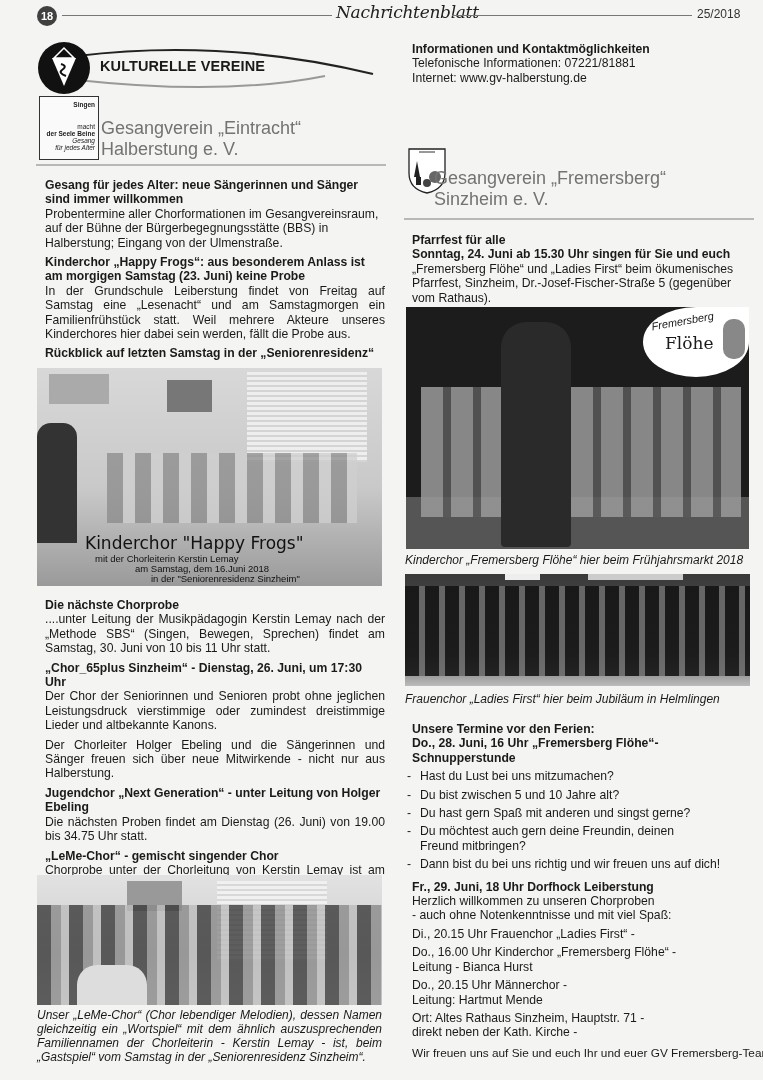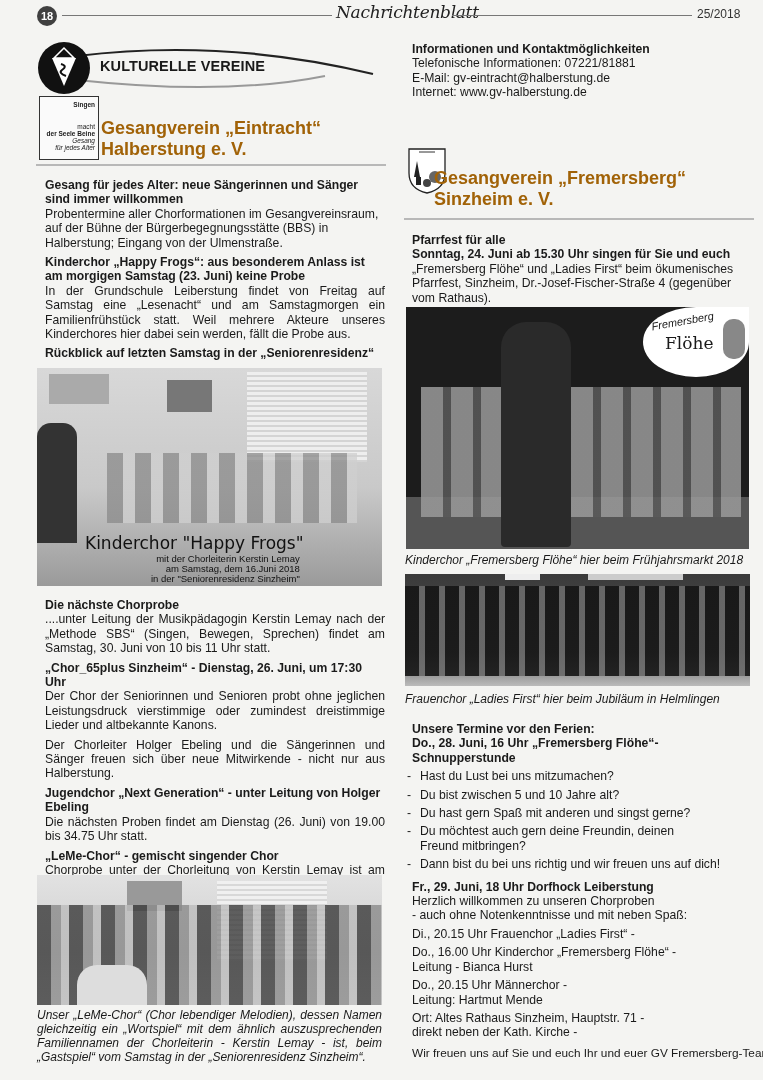--- a/index.html
+++ b/index.html
@@ -16,21 +16,21 @@
 
   
   .banner-circle { left:38px; top:42px; width:52px; height:52px; border-radius:50%; background:#111; }
   .banner-swoosh { left:75px; top:44px; width:300px; height:46px; }
   .banner-title { left:100px; top:58px; font-weight:bold; font-size:14.5px; letter-spacing:0.1px; }
 
   
   .logo-box { left:39px; top:96px; width:58px; height:62px; border:1px solid #333; background:#fafafa; font-size:6.5px; line-height:7px; }
   .logo-box .l1 { position:absolute; right:3px; top:4px; font-weight:bold; }
   .logo-box .l2 { position:absolute; right:3px; top:26px; text-align:right; }
-  .club-title { font-weight:bold; font-size:18px; line-height:21px; color:#a16207; }
+  .club-title { font-weight:normal; font-size:18px; line-height:21px; color:#737373; }
   .rule { border-top:2px solid #b8b8b8; }
 
   .col { font-size:12.2px; line-height:14.4px; }
   .col p { margin:0;padding-left:8px; }
   .h { font-weight:bold; }
   .just { text-align:justify; }
   .block { margin-bottom:5px; }
 
   .photo { background:#777; overflow:hidden; }
   .caption-it { font-style:italic; font-size:12px; line-height:14px; }
@@ -90,21 +90,21 @@
   </div>
 </div>
 
 <div class="abs photo" style="left:37px; top:368px; width:345px; height:218px; background:linear-gradient(180deg,#d8d8d8 0%,#c9c9c9 55%,#9a9a9a 100%);">
   <div style="position:absolute; left:12px; top:6px; width:60px; height:30px; background:#aaa;"></div>
   <div style="position:absolute; left:130px; top:12px; width:45px; height:32px; background:#777;"></div>
   <div style="position:absolute; left:210px; top:4px; width:120px; height:90px; background:repeating-linear-gradient(180deg,#eee 0 3px,#d4d4d4 3px 5px);"></div>
   <div style="position:absolute; left:0; top:55px; width:40px; height:120px; background:#333; border-radius:14px 14px 0 0;"></div>
   <div style="position:absolute; left:70px; top:85px; width:250px; height:70px; background:repeating-linear-gradient(90deg,#8a8a8a 0 16px,#cfcfcf 16px 28px); opacity:0.75;"></div>
   <div style="position:absolute; left:48px; top:165px; font-family:'DejaVu Sans',sans-serif; font-size:17px; color:#111;">Kinderchor "Happy Frogs"</div>
-  <div style="position:absolute; left:58px; top:186px; font-size:9.5px; line-height:10px; color:#111;text-align:right;">
+  <div style="position:absolute; left:58px; top:186px; font-size:9.5px; line-height:10px; color:#111;">
     <div>mit der Chorleiterin Kerstin Lemay</div>
     <div style="padding-left:40px">am Samstag, dem 16.Juni 2018</div>
     <div style="padding-left:56px">in der "Seniorenresidenz Sinzheim"</div>
   </div>
 </div>
 
 <div class="abs col" style="left:37px; top:598px; width:348px;">
   <div class="block">
     <p class="h">Die nächste Chorprobe</p>
     <p class="just">....unter Leitung der Musikpädagogin Kerstin Lemay nach der „Methode SBS“ (Singen, Bewegen, Sprechen) findet am Samstag, 30. Juni von 10 bis 11 Uhr statt.</p>
@@ -133,21 +133,20 @@
   <div style="position:absolute; left:90px; top:6px; width:55px; height:30px; background:#999;"></div>
   <div style="position:absolute; left:180px; top:6px; width:110px; height:80px; background:repeating-linear-gradient(180deg,#f0f0f0 0 3px,#d8d8d8 3px 5px);"></div>
   <div style="position:absolute; left:0; top:30px; width:345px; height:100px; background:repeating-linear-gradient(90deg,#3a3a3a 0 14px,#8a8a8a 14px 24px,#bcbcbc 24px 32px); opacity:0.8;"></div>
   <div style="position:absolute; left:40px; top:90px; width:70px; height:40px; background:#ddd; border-radius:20px 20px 0 0;"></div>
 </div>
 <div class="abs caption-it" style="left:37px; top:1008px; width:345px; text-align:justify;">Unser „LeMe-Chor“ (Chor lebendiger Melodien), dessen Namen gleichzeitig ein „Wortspiel“ mit dem ähnlich auszusprechenden Familiennamen der Chorleiterin - Kerstin Lemay - ist, beim „Gastspiel“ vom Samstag in der „Seniorenresidenz Sinzheim“.</div>
 
 <div class="abs col" style="left:404px; top:42px; width:350px;">
   <p class="h">Informationen und Kontaktmöglichkeiten</p>
   <p>Telefonische Informationen: 07221/81881</p>
-  <p>E-Mail: gv-eintracht@halberstung.de</p>
   <p>Internet: www.gv-halberstung.de</p>
 </div>
 
 <div class="abs" style="left:407px; top:147px; width:40px; height:48px;">
   <svg width="40" height="48" viewBox="0 0 40 48">
     <path d="M2 2 H38 V26 Q38 42 20 46 Q2 42 2 26 Z" fill="#fff" stroke="#222" stroke-width="1.3"></path>
     <line x1="12" y1="5" x2="28" y2="5" stroke="#333" stroke-width="1"></line>
     <polygon points="10,14 13,30 7,30" fill="#222"></polygon>
     <rect x="9" y="30" width="5" height="8" fill="#222"></rect>
     <circle cx="28" cy="30" r="6" fill="#666"></circle>
@@ -156,21 +155,21 @@
 </div>
 <div class="abs club-title" style="left:434px; top:168px;">
   <div>Gesangverein „Fremersberg“</div>
   <div>Sinzheim e. V.</div>
 </div>
 <div class="abs rule" style="left:404px; top:218px; width:350px;"></div>
 
 <div class="abs col" style="left:404px; top:233px; width:350px;">
   <p class="h">Pfarrfest für alle</p>
   <p class="h">Sonntag, 24. Juni ab 15.30 Uhr singen für Sie und euch</p>
-  <p style="width:345px">„Fremersberg Flöhe“ und „Ladies First“ beim ökumenisches Pfarrfest, Sinzheim, Dr.-Josef-Fischer-Straße 4 (gegenüber vom Rathaus).</p>
+  <p style="width:345px">„Fremersberg Flöhe“ und „Ladies First“ beim ökumenisches Pfarrfest, Sinzheim, Dr.-Josef-Fischer-Straße 5 (gegenüber vom Rathaus).</p>
 </div>
 
 <div class="abs photo" style="left:406px; top:307px; width:343px; height:242px; background:#1c1c1c;">
   <div style="position:absolute; left:0; top:190px; width:343px; height:52px; background:#555;"></div>
   <div style="position:absolute; left:15px; top:80px; width:320px; height:130px; background:repeating-linear-gradient(90deg,#9a9a9a 0 22px,#5a5a5a 22px 30px); opacity:0.85;"></div>
   <div style="position:absolute; left:95px; top:15px; width:70px; height:225px; background:#2a2a2a; border-radius:25px 25px 4px 4px;"></div>
   <div style="position:absolute; left:237px; top:0; width:106px; height:70px; background:#fff; border-radius:50% 0 50% 50%;">
     <div style="position:absolute; left:8px; top:8px; font-size:11px; font-style:italic; transform:rotate(-10deg);">Fremersberg</div>
     <div style="position:absolute; left:22px; top:26px; font-size:17px; font-family:'DejaVu Serif',serif;">Flöhe</div>
     <div style="position:absolute; right:4px; top:12px; width:22px; height:40px; background:#888; border-radius:10px;"></div>
@@ -190,21 +189,21 @@
   <p class="h" style="margin-bottom:4px">Do., 28. Juni, 16 Uhr „Fremersberg Flöhe“-Schnupperstunde</p>
   <ul class="bullets">
     <li>Hast du Lust bei uns mitzumachen?</li>
     <li>Du bist zwischen 5 und 10 Jahre alt?</li>
     <li>Du hast gern Spaß mit anderen und singst gerne?</li>
     <li style="padding-right:50px">Du möchtest auch gern deine Freundin, deinen Freund mitbringen?</li>
     <li>Dann bist du bei uns richtig und wir freuen uns auf dich!</li>
   </ul>
   <p class="h" style="margin-top:8px">Fr., 29. Juni, 18 Uhr Dorfhock Leiberstung</p>
   <p>Herzlich willkommen zu unseren Chorproben</p>
-  <p style="margin-bottom:4px">- auch ohne Notenkenntnisse und mit neben Spaß:</p>
+  <p style="margin-bottom:4px">- auch ohne Notenkenntnisse und mit viel Spaß:</p>
   <div style="margin-bottom:4px">
     <p>Di., 20.15 Uhr Frauenchor „Ladies First“ -</p>
   </div>
   <div style="margin-bottom:4px">
     <p>Do., 16.00 Uhr Kinderchor „Fremersberg Flöhe“ -</p>
     <p>Leitung - Bianca Hurst</p>
   </div>
   <div style="margin-bottom:4px">
     <p>Do., 20.15 Uhr Männerchor -</p>
     <p>Leitung: Hartmut Mende</p>

